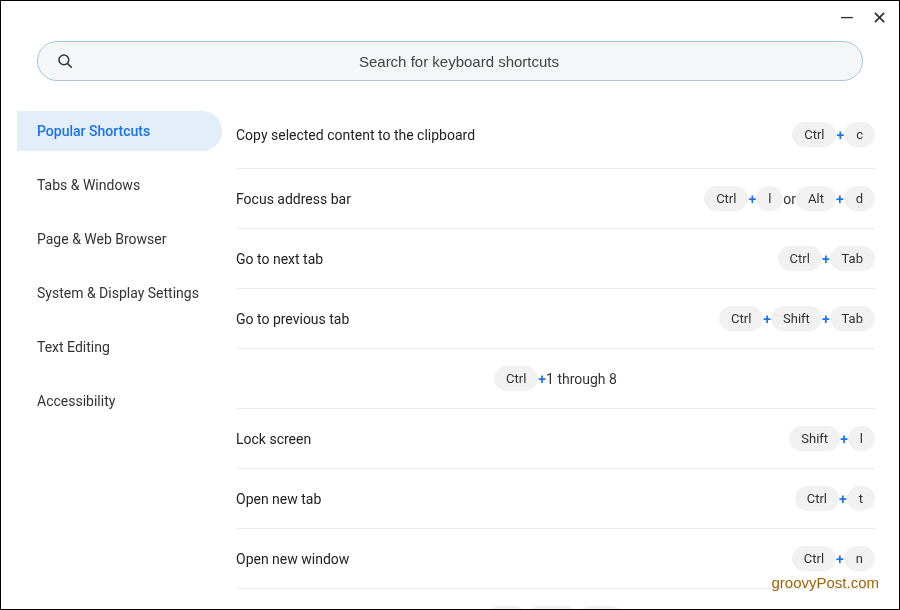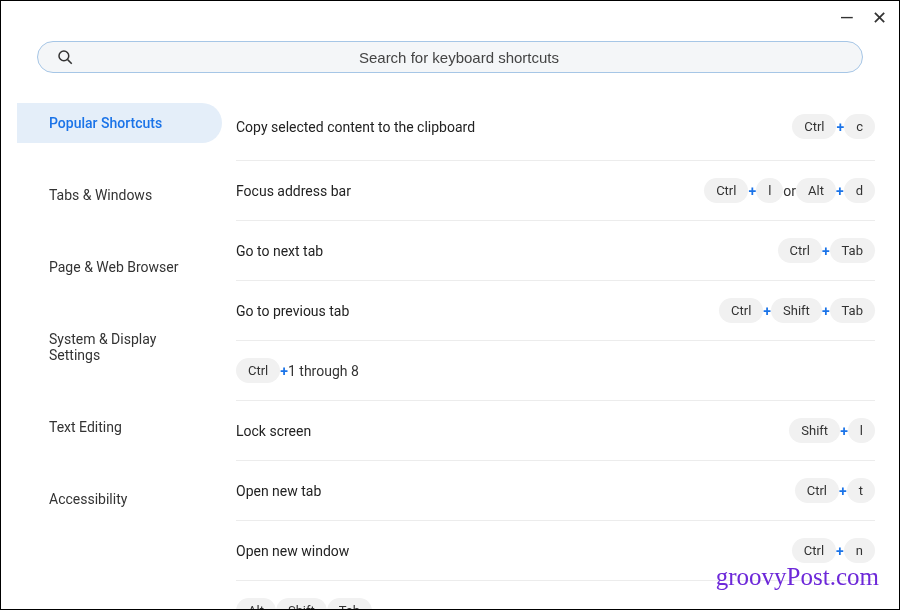--- a/index.html
+++ b/index.html
@@ -28,21 +28,21 @@
     }
     .search-wrap {
       padding: 40px 36px 14px 36px;
     }
     .search-bar {
       display: flex;
       align-items: center;
       border: 1.5px solid #a6c6e6;
       border-radius: 22px;
       background: #f4f6f8;
-      height: 32px;
+      height: 40px;
       padding: 0 18px;
     }
     .search-bar svg {
       width: 18px;
       height: 18px;
       fill: none;
       stroke: #333;
       stroke-width: 2;
       flex-shrink: 0;
     }
@@ -61,43 +61,44 @@
     .layout {
       display: flex;
       padding-left: 16px;
     }
     .sidebar {
       width: 205px;
       flex-shrink: 0;
       padding-top: 16px;
     }
     .side-item {
-      padding: 12px 32px;
+      padding: 12px 20px;
       font-size: 14px;
       color: #333;
       cursor: pointer;
       border-radius: 0 22px 22px 0;
-      margin-bottom: 32px;
+      margin-bottom: 14px;
     }
     .side-item.selected {
       background: #e4eef9;
       color: #1a73e8;
       font-weight: 500;
     }
     .content {
       flex: 1;
       padding: 14px 24px 0 14px;
       overflow: hidden;
     }
     .row {
       display: flex;
       align-items: center;
       padding: 16px 0;
       border-bottom: 1px solid #ececec;
       min-height: 60px;
+      justify-content: center;
     }
     .row:first-child { padding-top: 8px; }
     .desc {
       flex: 1;
       font-size: 14px;
       color: #222;
     }
     .combo {
       display: flex;
       align-items: center;
@@ -118,23 +119,23 @@
       font-size: 14px;
     }
     .plain {
       color: #333;
       font-size: 14px;
     }
     .watermark {
       position: absolute;
       right: 20px;
       bottom: 18px;
-      font-family: Liberation Serif, serif;
-      font-size: 25px;
-      color: #6d28d9;
+      font-family: Liberation Sans, sans-serif;
+      font-size: 15px;
+      color: #a16207;
       pointer-events: none;
     }
   </style>
 </head>
 <body>
 
 <div class="window-controls">
   <span>—</span>
   <span>✕</span>
 </div>

